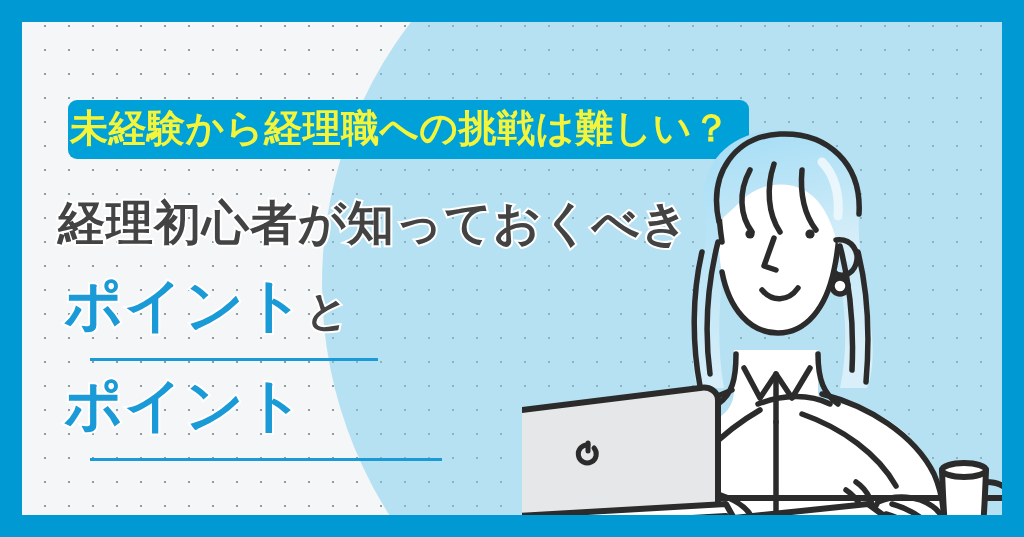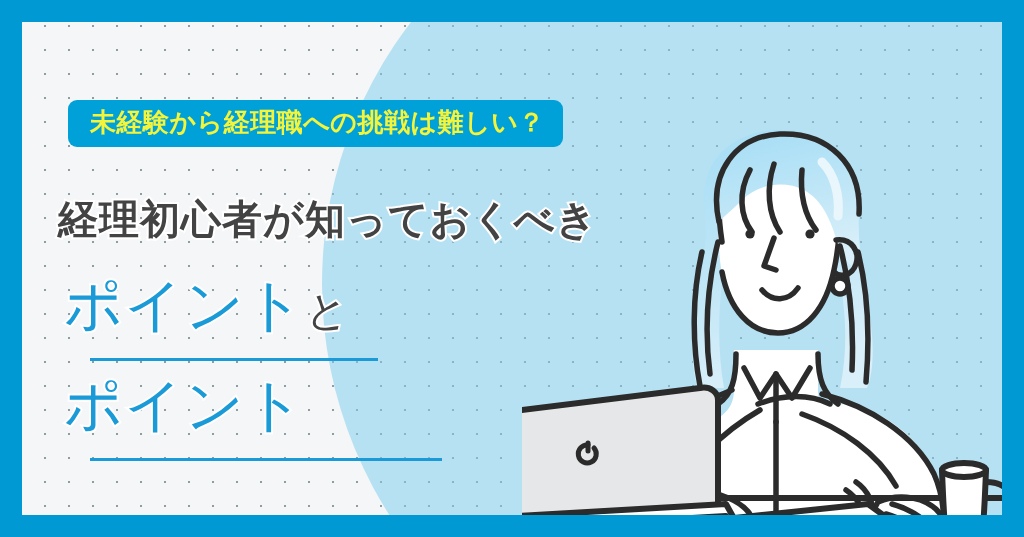--- a/index.html
+++ b/index.html
@@ -71,48 +71,48 @@
     width: 700px;
     height: 493px;
   }
 
   #eyebrow-badge {
     position: absolute;
     left: 46px;
     top: 78px;
     background: #00a0d8;
     border-radius: 9px;
-    padding: 9px 18px 12px 22px;
+    padding: 9px 18px 12px 2px;
     color: #f4f43a;
-    font-size: 26px;
+    font-size: 38px;
     font-weight: bold;
     line-height: 1.0;
     letter-spacing: 0.5px;
     white-space: nowrap;
     text-shadow: 0 0 1px #00a0d8;
   }
 
   #headline-1 {
     position: absolute;
     left: 36px;
     top: 170px;
-    font-size: 40px;
+    font-size: 47px;
     font-weight: bold;
     color: #434343;
     letter-spacing: 1px;
     white-space: nowrap;
     -webkit-text-stroke: 4px #ffffff;
     paint-order: stroke fill;
     text-align: right;
   }
 
   .accent-line {
     position: absolute;
     font-size: 58px;
-    font-weight: normal;
+    font-weight: bold;
     letter-spacing: 1px;
     white-space: nowrap;
     -webkit-text-stroke: 4px #ffffff;
     paint-order: stroke fill;
   }
   #headline-2 { left: 42px; top: 245px; }
   #headline-3 { left: 42px; top: 345px; }
 
   .accent { color: #1a9ad7; }
   .plain  { color: #434343; font-size: 42px; }

